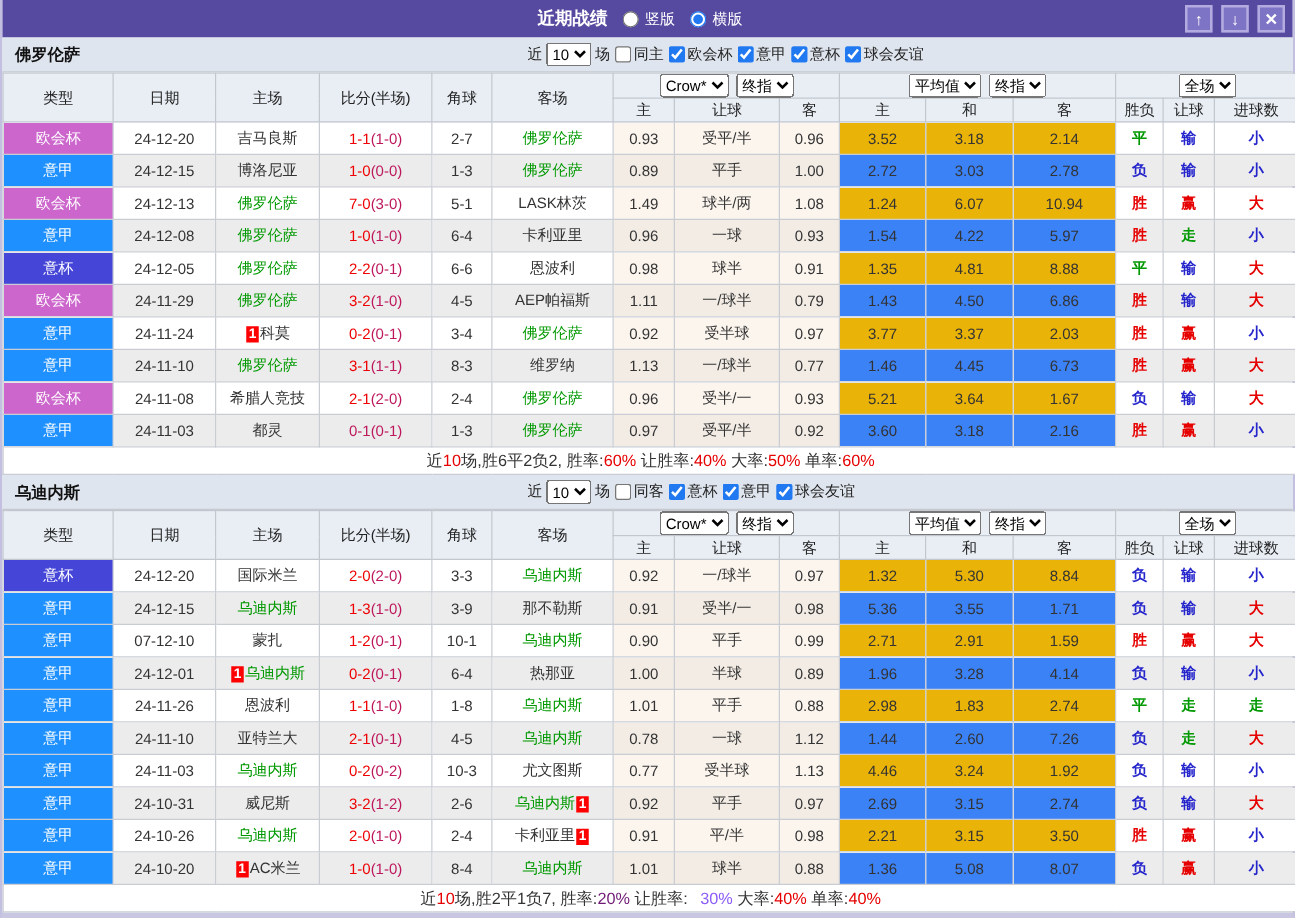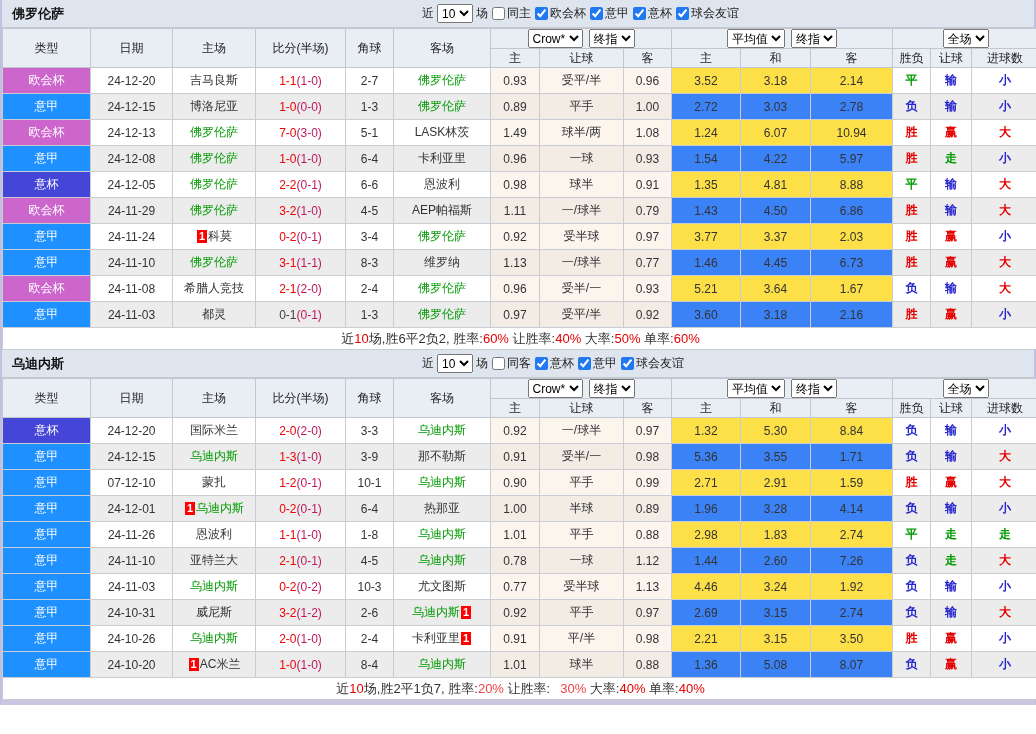--- a/index.html
+++ b/index.html
@@ -16,32 +16,54 @@
   .filters select{font-size:12px;height:19px;margin:0 3px;}
   .filters label{display:inline-flex;align-items:center;cursor:pointer;margin-left:4px;}
   table{border-collapse:collapse;width:1036px;table-layout:fixed;font-size:12px;}
   th{background:#e9eef5;border:1px solid #c2c7cf;font-weight:normal;color:#222;height:18px;padding:0;white-space:nowrap;}
   th .sel{font-size:12px;height:19px;margin:0 3px;}
   td{border:1px solid #c9cdd3;text-align:center;height:25px;padding:0;color:#333;overflow:hidden;white-space:nowrap;}
   tr.odd td{background:#fff;}
   tr.even td{background:#ececec;}
   tr.odd td.col-crow{background:#fbf5ee;}
   tr.even td.col-crow{background:#f2ece5;}
-  tr.odd td.col-avg{background:#fde047;}
+  tr.odd td.col-avg{background:#eab308;}
   tr.even td.col-avg{background:#3b82f6;}
   td.type-cell{color:#fff;}
   td.res{font-weight:bold;}
   .half{color:#be185d;}
   .badge{display:inline-block;color:#fff;font-size:11px;line-height:13px;padding:0 2px;margin:0 1px;font-weight:bold;}
   tr.summary td{height:21px;font-size:13px;color:#333;background:#fff;border-left:1px solid #c9cdd3;border-right:1px solid #c9cdd3;}
 </style>
 </head>
 <body>
 
 <div class="panel">
+  <div class="titlebar" id="titlebar" style="background: rgb(86, 73, 160);">
+    <span class="title">近期战绩</span>
+    <label class="radio-label">
+      <input type="radio" name="layout" id="radio-vertical" style="">
+      <span>竖版</span>
+    </label>
+    <label class="radio-label">
+      <input type="radio" name="layout" id="radio-horizontal" checked="" style="">
+      <span>横版</span>
+    </label>
+    <div class="tb-buttons">
+      <button class="tb-btn">
+          <span>↑</span>
+        </button>
+      <button class="tb-btn">
+          <span>↓</span>
+        </button>
+      <button class="tb-btn">
+          <span>✕</span>
+        </button>
+    </div>
+  </div>
   <div id="sections-root">
       <div class="teambar">
         <span class="teamname">佛罗伦萨</span>
         <div class="filters">
           <span>近</span>
           <select class="sel"><option>10</option></select>
           <span>场</span>
           <label>
             <input type="checkbox" style="">
             <span>同主</span>
@@ -257,21 +279,21 @@
             <td class="col-avg">3.64</td>
             <td class="col-avg">1.67</td>
             <td class="res" style="color: rgb(37, 37, 204);">负</td>
             <td class="res" style="color: rgb(37, 37, 204);">输</td>
             <td class="res" style="color: rgb(230, 0, 0);">大</td>
           </tr>
           <tr class="even">
             <td class="type-cell" style="background: rgb(30, 144, 255);">意甲</td>
             <td>24-11-03</td>
             <td><span>都灵</span></td>
-            <td><span style="color: #404040;">0-1</span><span class="half">(0-1)</span></td>
+            <td><span style="color: #be185d;">0-1</span><span class="half">(0-1)</span></td>
             <td>1-3</td>
             <td><span style="color: rgb(0, 153, 0);">佛罗伦萨</span></td>
             <td class="col-crow">0.97</td>
             <td class="col-crow">受平/半</td>
             <td class="col-crow">0.92</td>
             <td class="col-avg">3.60</td>
             <td class="col-avg">3.18</td>
             <td class="col-avg">2.16</td>
             <td class="res" style="color: rgb(230, 0, 0);">胜</td>
             <td class="res" style="color: rgb(230, 0, 0);">赢</td>
@@ -513,18 +535,18 @@
             <td class="col-crow">球半</td>
             <td class="col-crow">0.88</td>
             <td class="col-avg">1.36</td>
             <td class="col-avg">5.08</td>
             <td class="col-avg">8.07</td>
             <td class="res" style="color: rgb(37, 37, 204);">负</td>
             <td class="res" style="color: rgb(230, 0, 0);">赢</td>
             <td class="res" style="color: rgb(37, 37, 204);">小</td>
           </tr>
           <tr class="summary">
-            <td colspan="15"><span>近</span><span style="color: rgb(230, 0, 0);">10</span><span>场,胜2平1负7, 胜率:</span><span style="color: #ef4444;">20%</span><span> 让胜率:</span><span style="color: #ef4444; margin-left: 10px;">30%</span><span> 大率:</span><span style="color: rgb(230, 0, 0);">40%</span><span> 单率:</span><span style="color: rgb(230, 0, 0);">40%</span></td>
+            <td colspan="15"><span>近</span><span style="color: rgb(230, 0, 0);">10</span><span>场,胜2平1负7, 胜率:</span><span style="color: #701a75;">20%</span><span> 让胜率:</span><span style="color: #8b5cf6; margin-left: 10px;">30%</span><span> 大率:</span><span style="color: rgb(230, 0, 0);">40%</span><span> 单率:</span><span style="color: rgb(230, 0, 0);">40%</span></td>
           </tr>
         </tbody>
       </table>
     </div>
 </div>
 
 </body></html>

